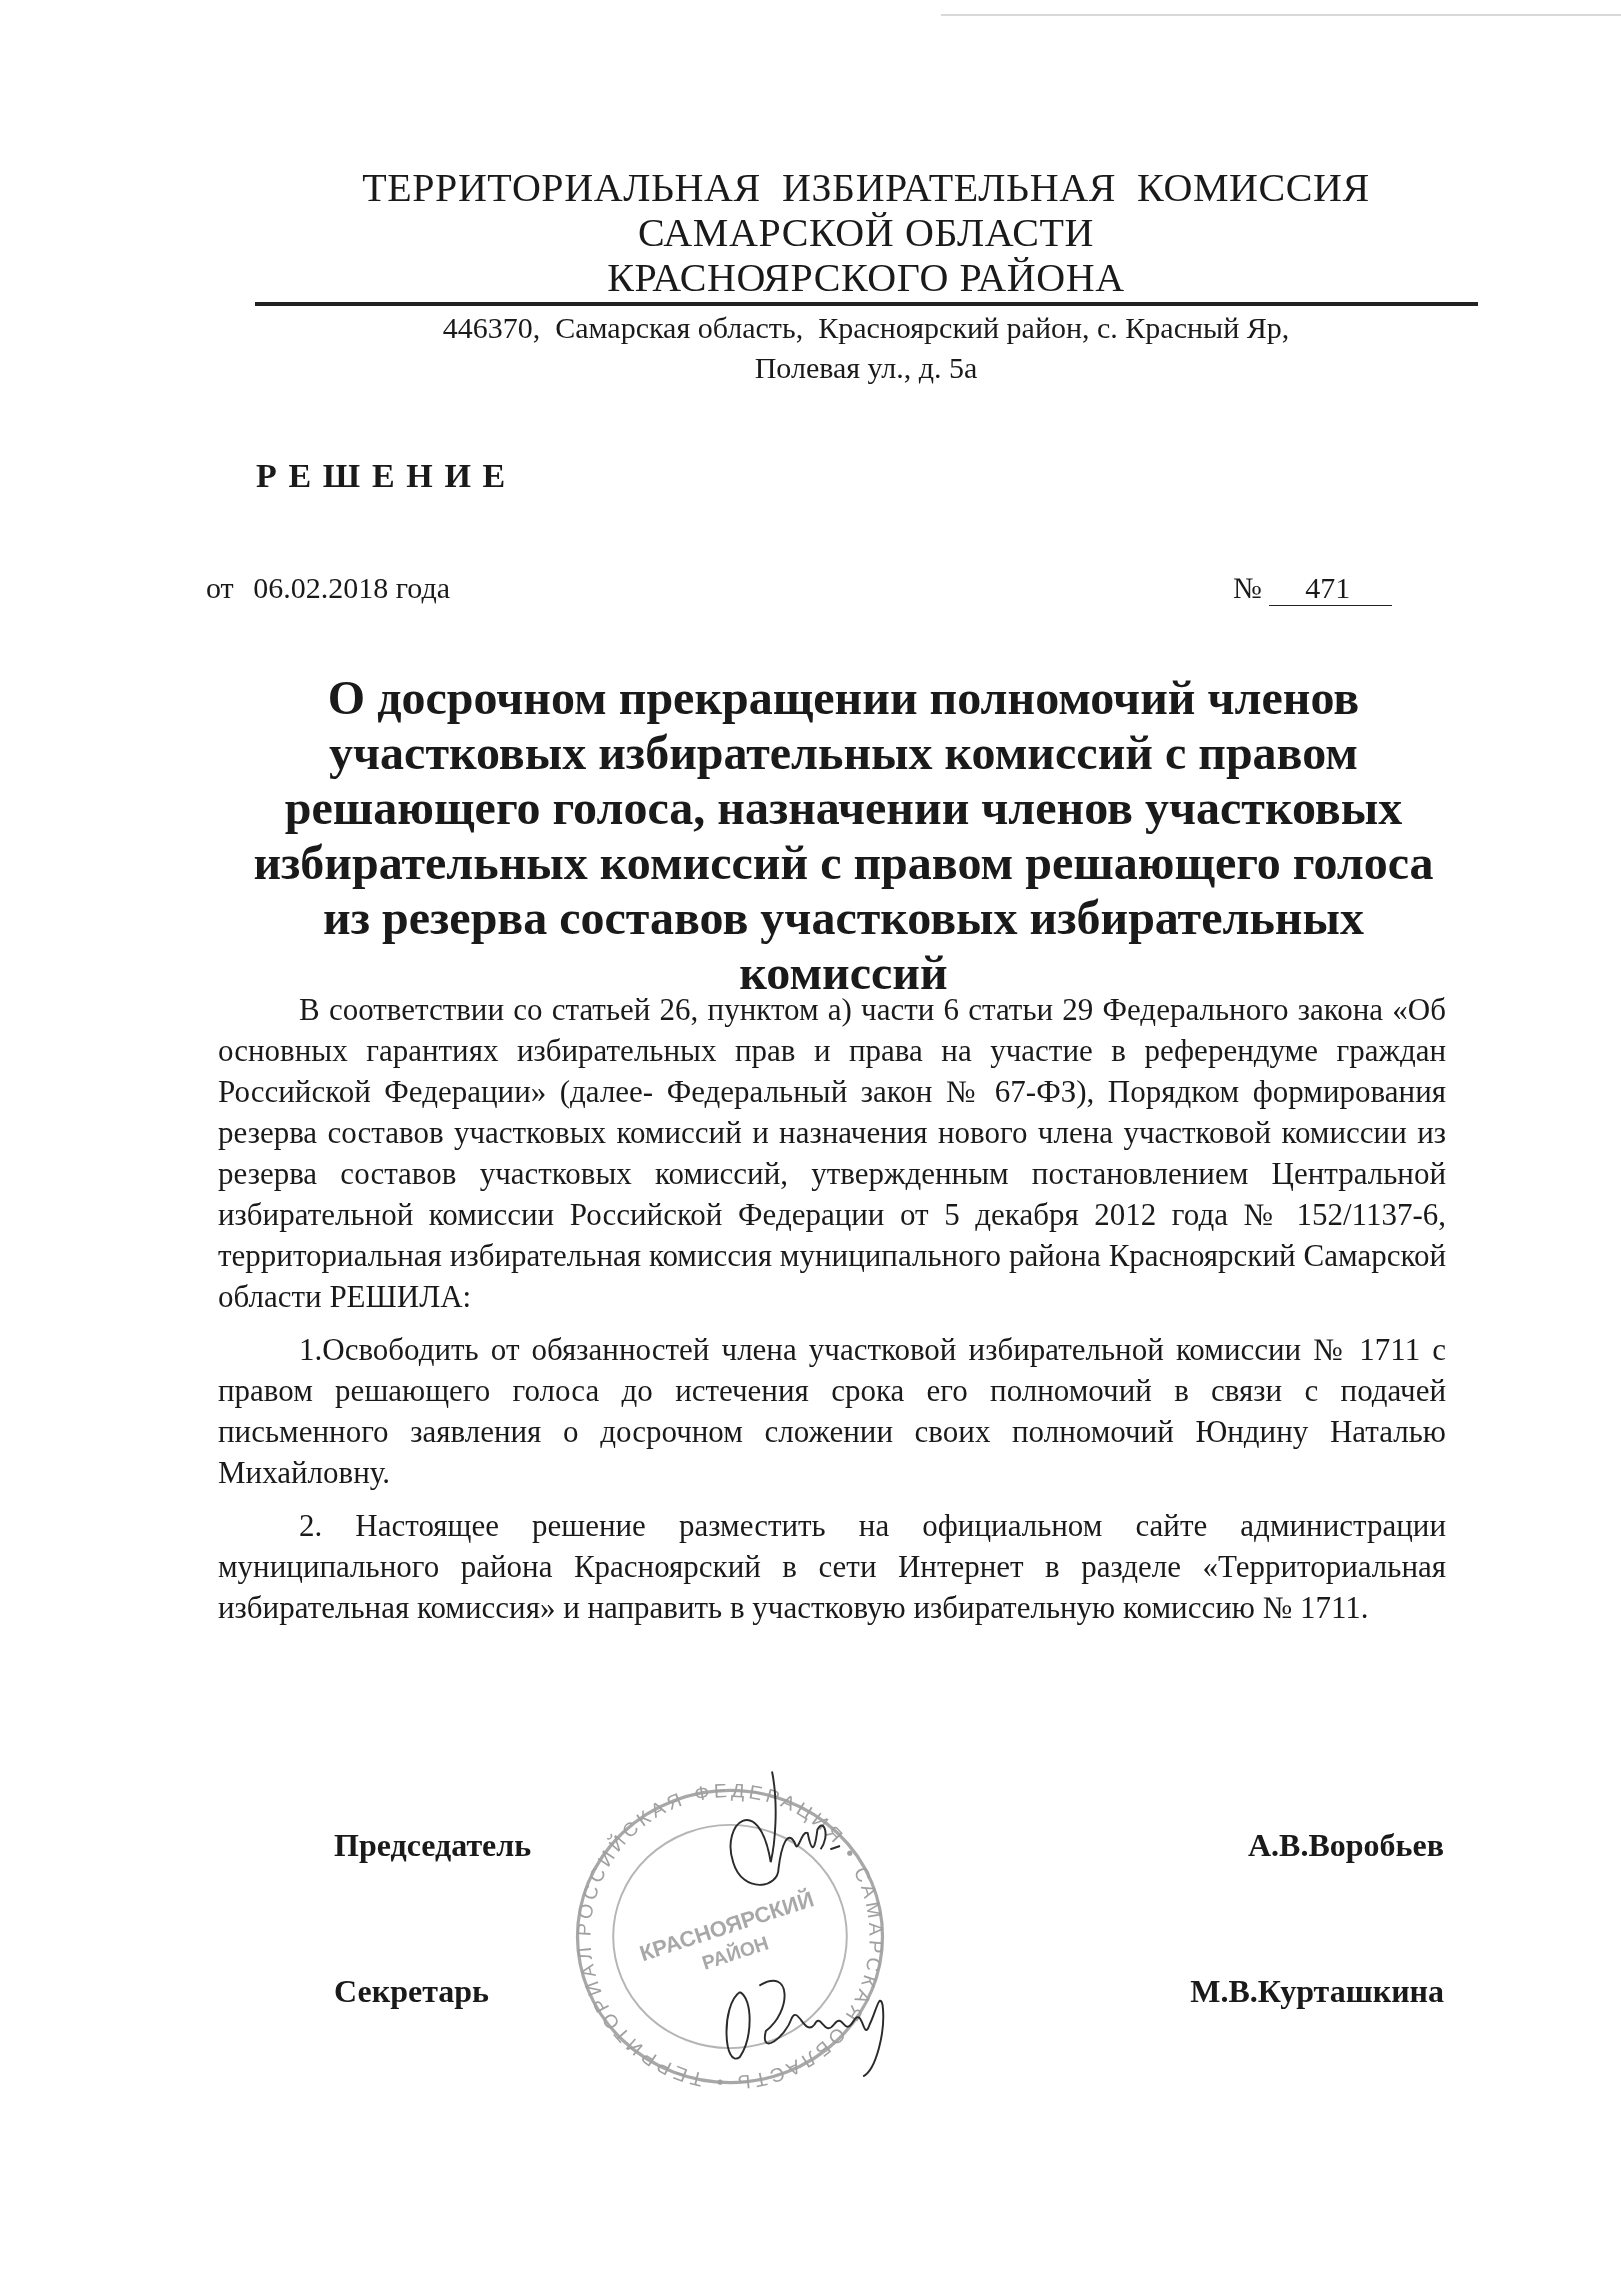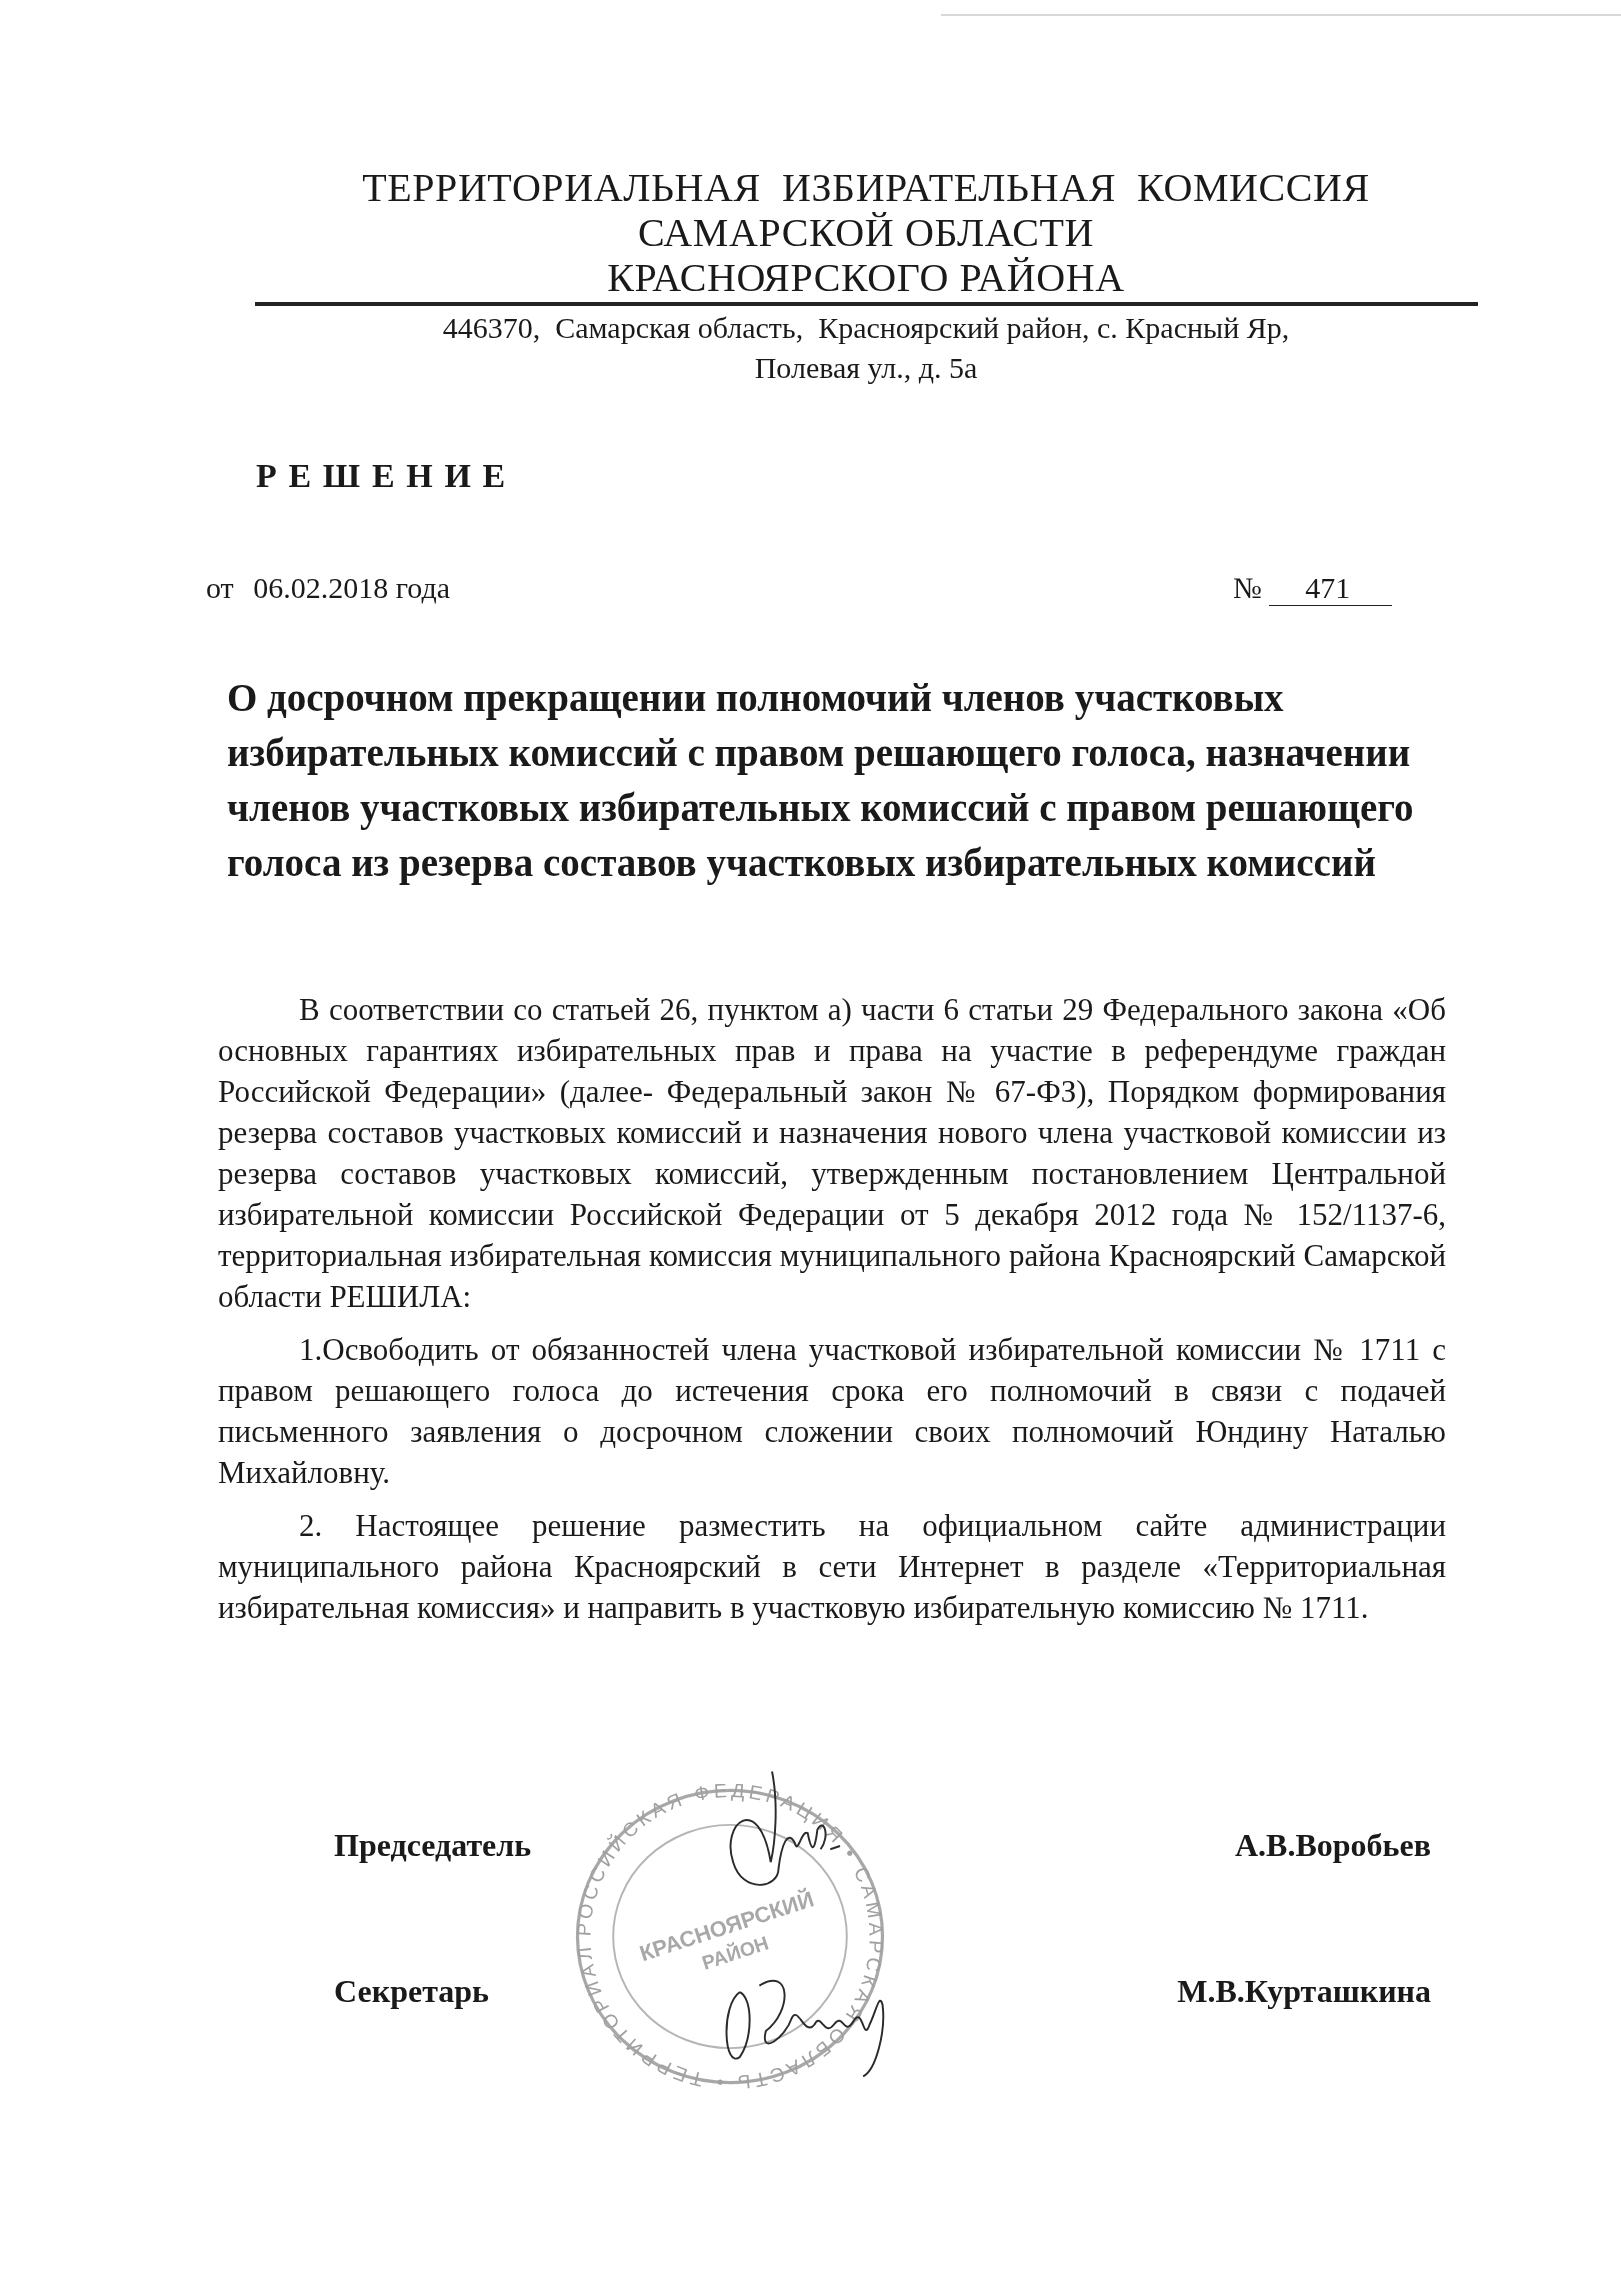--- a/index.html
+++ b/index.html
@@ -7,26 +7,26 @@
     .page { position: absolute; left: 0; top: 0; width: 1622px; height: 2284px; background: #fff; }
     .scanline-top { position: absolute; left: 941px; top: 14.3px; width: 681px; height: 1.3px; background: #d8d8d8; }
     .header { position: absolute; left: 256px; top: 165px; width: 1220px; text-align: center; font-weight: normal; font-size: 40px; line-height: 45px; letter-spacing: 0.6px; }
     .rule { position: absolute; left: 255px; top: 302px; width: 1223px; height: 3.9px; background: #222; }
     .address { position: absolute; left: 256px; top: 308px; width: 1220px; text-align: center; font-size: 30px; line-height: 40px; }
     .title { position: absolute; left: 256px; top: 457px; width: 1220px; text-align: left; font-weight: bold; font-size: 34px; letter-spacing: 11.7px; }
     .date { position: absolute; left: 206px; top: 571px; font-size: 30px; }
     .date .sp { display: inline-block; width: 19.5px; }
     .number { position: absolute; left: 1233px; top: 571px; font-size: 30px; }
     .number .num { display: inline-block; border-bottom: 1.3px solid #222; padding: 0 42px 0 36px; }
-    .subject { position: absolute; left: 227px; top: 670px; width: 1233px; font-weight: bold; font-size: 39px; line-height: 55px; }
+    .subject { position: absolute; left: 227px; top: 670px; width: 1233px; text-align: center; font-weight: bold; font-size: 48px; line-height: 55px; }
     .body { position: absolute; left: 206px; top: 977px; width: 1252px; font-size: 31px; line-height: 41px; text-align: justify; }
     .body p { margin: 12px; text-indent: 81px; }
     .sig-row { position: absolute; left: 331px; width: 1116px; font-weight: bold; font-size: 32px; }
     .sig-row .role { position: absolute; left: 3px; }
-    .sig-row .name { position: absolute; right: 16px; text-align: center; }
+    .sig-row .name { position: absolute; right: 3px; text-align: center; }
     .sig1 { top: 1827px; }
     .sig2 { top: 1973px; }
     .stamp { position: absolute; left: 571px; top: 1784px; width: 318px; height: 305px; }
     .signature { position: absolute; }
     .sig-chair { left: 681px; top: 1765px; width: 195px; height: 149px; }
     .sig-sec { left: 701px; top: 1953px; width: 227px; height: 130px; }
   </style>
 </head>
 <body>
 

